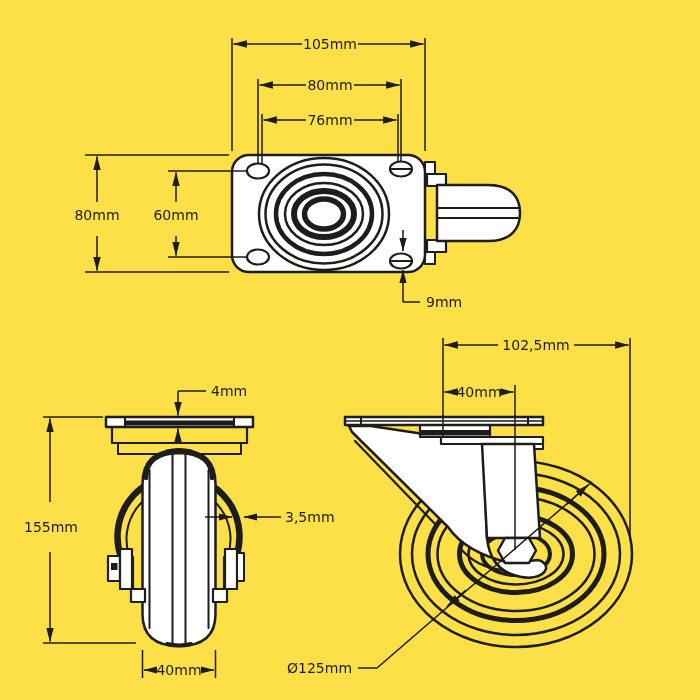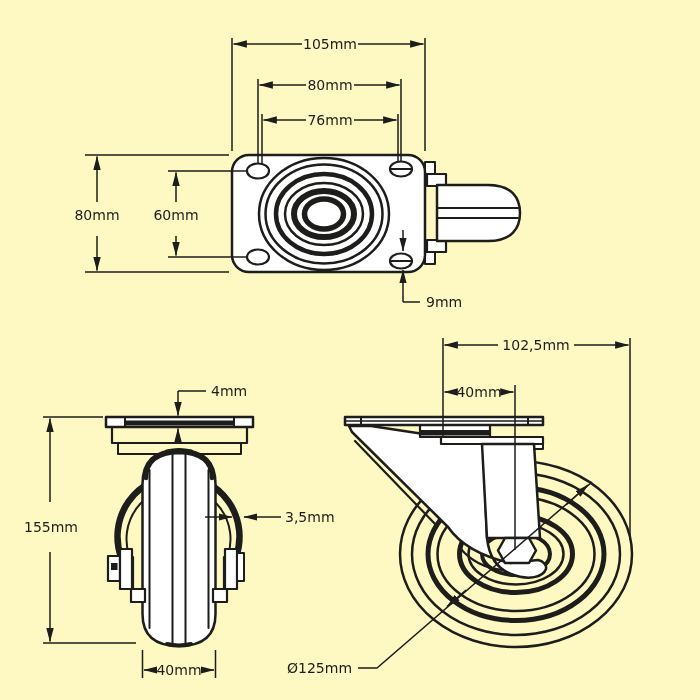--- a/index.html
+++ b/index.html
@@ -1,17 +1,17 @@
 <!DOCTYPE html>
 <html><head>
 <meta charset="utf-8">
 <title>Drawing</title>
 <style>
   html,body{margin:0;padding:0;background:#fff;}
-  #stage{position:relative;width:700px;height:700px;background:#fef9c3;overflow:hidden;}
+  #stage{position:relative;width:700px;height:700px;background:#fde047;overflow:hidden;}
   svg{display:block;}
   .dim-text{font-family:"DejaVu Sans","Liberation Sans",sans-serif;font-size:14px;fill:#1d1d1b;}
   .thin{stroke:#1d1d1b;stroke-width:1.5;fill:none;}
   .ln{stroke:#1d1d1b;fill:none;stroke-linecap:round;stroke-linejoin:round;}
   .wh{fill:#ffffff;}
   .dk{fill:#1d1d1b;stroke:none;}
 </style>
 </head>
 <body>
 

